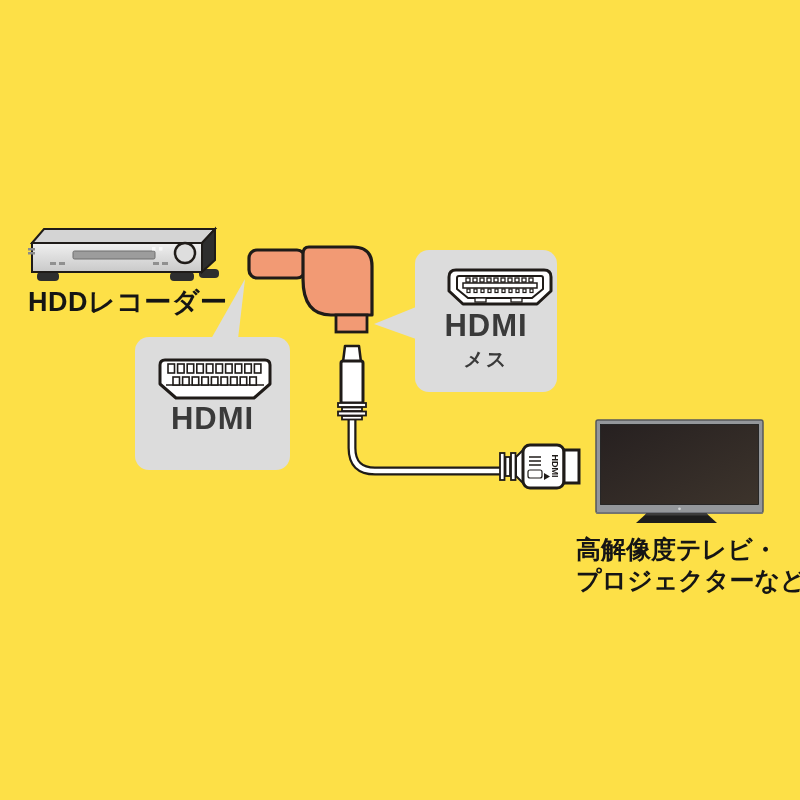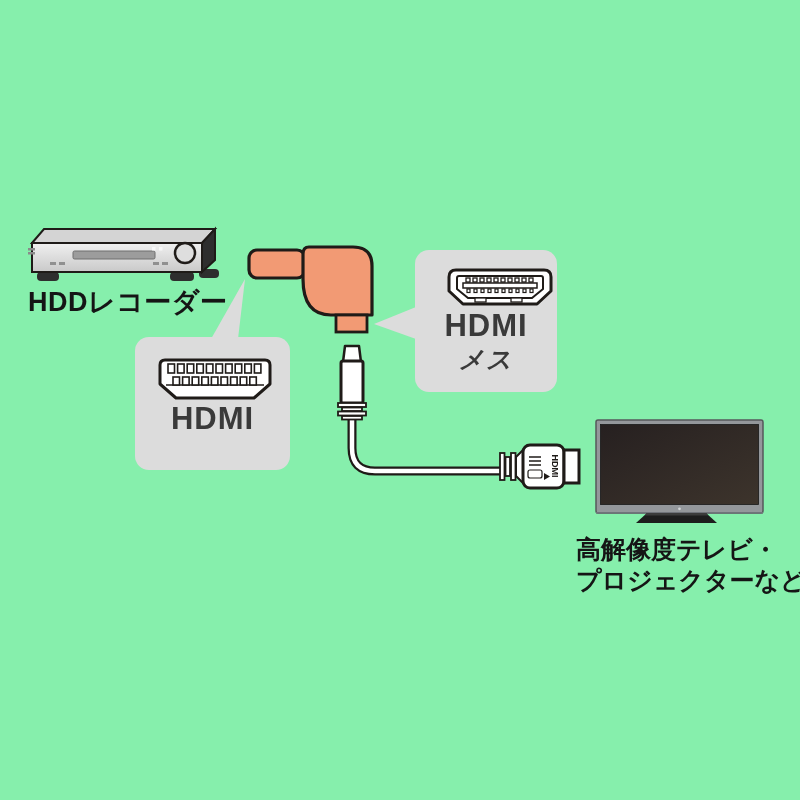--- a/index.html
+++ b/index.html
@@ -1,34 +1,34 @@
 <!DOCTYPE html>
 <html><head>
 <meta charset="utf-8">
 <style>
   html,body{margin:0;padding:0;background:#ffffff;}
   .canvas{
-    position:relative;width:800px;height:800px;background:#86efac;overflow:hidden;
+    position:relative;width:800px;height:800px;background:#fde047;overflow:hidden;
     font-family:"Liberation Sans","DejaVu Sans",sans-serif;
   }
   .abs{position:absolute;}
   .device-label{
     color:#151515;font-weight:bold;font-size:27px;letter-spacing:0.5px;white-space:nowrap;
   }
   .tv-label{
     color:#151515;font-weight:bold;font-size:25px;line-height:1.22;white-space:nowrap;
   }
   .bubble{
     background:#dcdcdc;border-radius:14px;
   }
   .bubble-text{
     text-align:center;color:#3a3a3a;font-weight:600;
   }
   .bubble-text .t1{display:block;font-size:31px;line-height:34px;letter-spacing:1px;}
-  .bubble-text .t2{display:block;font-size:25px;line-height:32px;letter-spacing:2px;font-style:italic;}
+  .bubble-text .t2{display:block;font-size:20px;line-height:32px;letter-spacing:2px;}
   svg{display:block;}
 </style>
 </head>
 <body>
 
 <div class="canvas">
 
   <svg class="abs" style="left:25px;top:220px;" width="200" height="70" viewBox="0 0 200 70">
     <defs>
       <linearGradient id="gFront" x1="0" y1="0" x2="0" y2="1">

